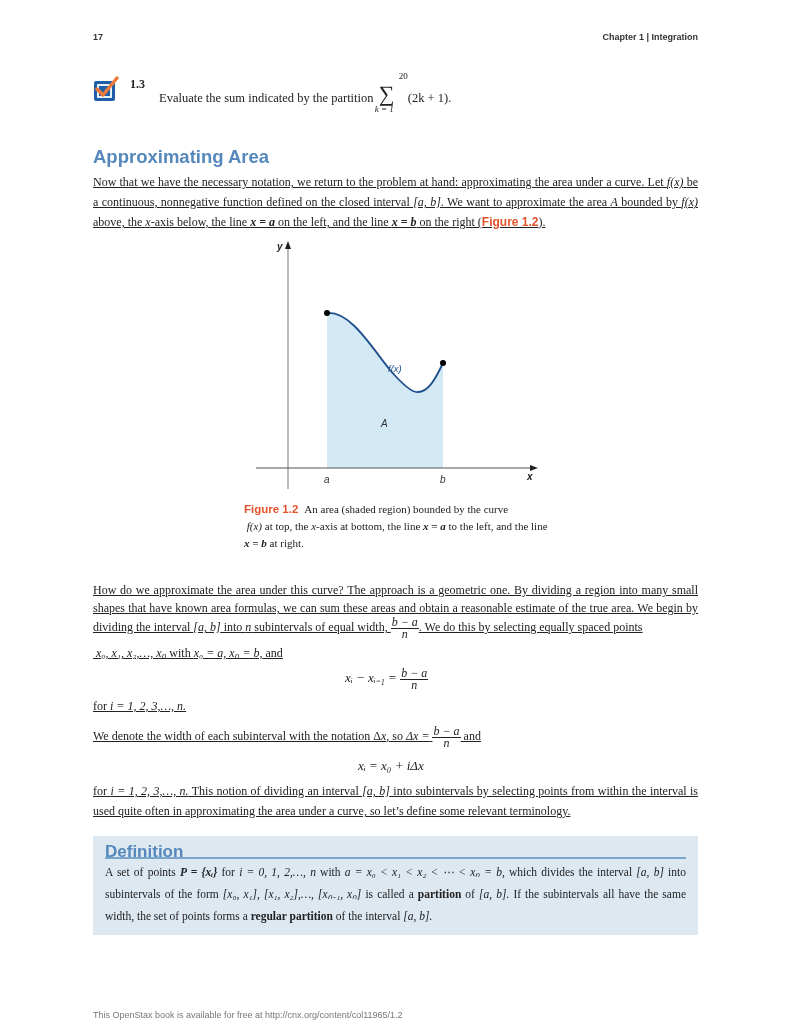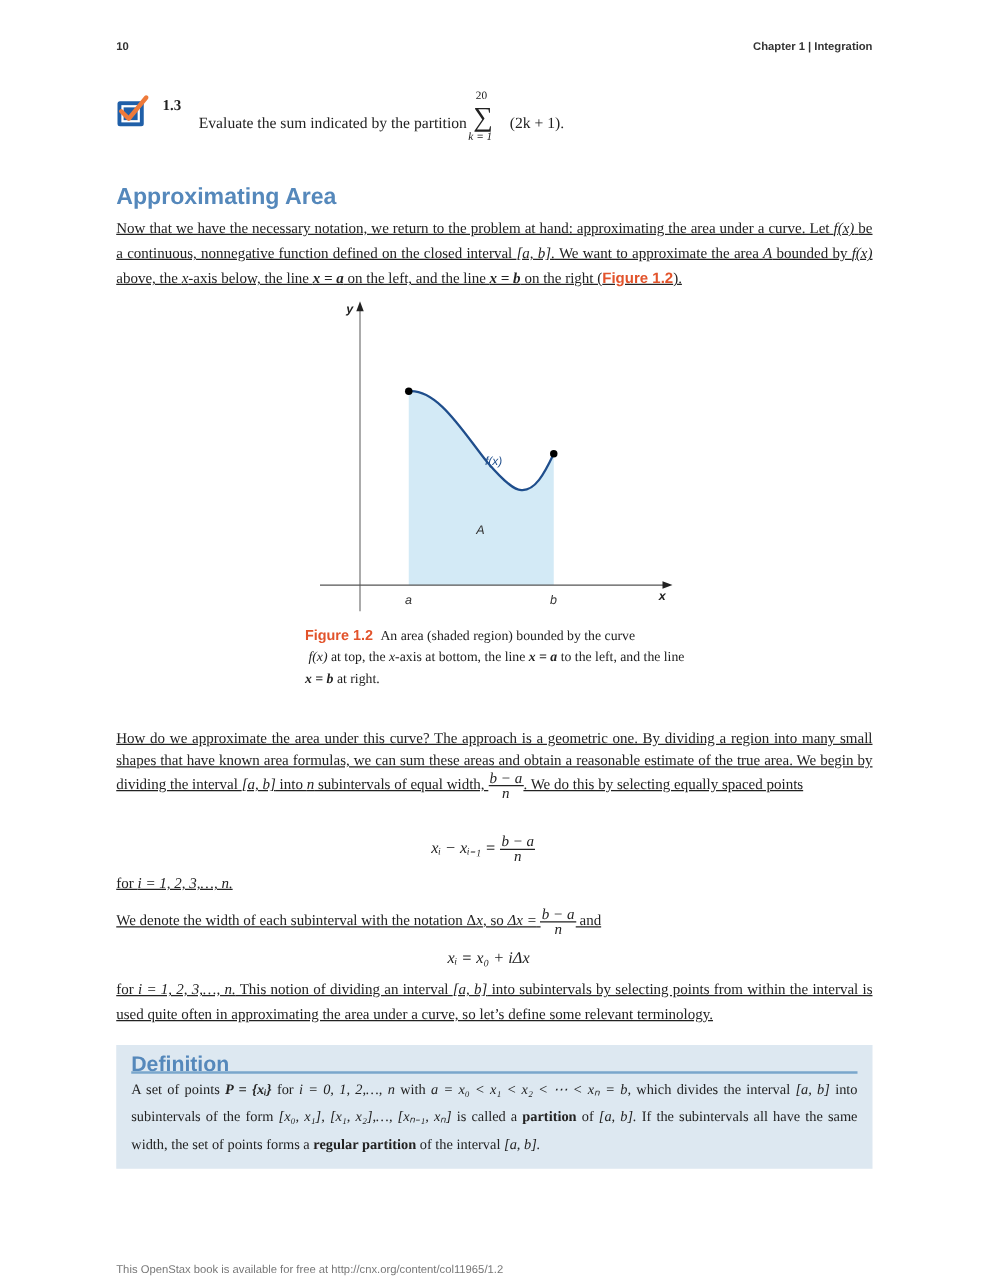--- a/index.html
+++ b/index.html
@@ -3,21 +3,21 @@
 <meta charset="utf-8">
 <style>
   html, body { margin: 0; padding: 0; background: #ffffff; }
   body { width: 791px; height: 1024px; position: relative; overflow: hidden;
          font-family: "Liberation Serif", serif; color: #222; }
   .abs { position: absolute; }
   .running-head { font-family: "Liberation Sans", sans-serif; font-size: 9px; font-weight: bold; color: #333; top: 32px; }
   .ex-num { font-size: 12px; font-weight: bold; left: 130px; top: 77px; }
   .ex-text { font-size: 12.5px; left: 159px; top: 88px; white-space: nowrap; }
   .sigma-wrap { display: inline-block; position: relative; width: 28px; height: 14px; vertical-align: baseline; }
-  .sigma-top { position: absolute; left: 4px; top: -17px; font-size: 9px; }
+  .sigma-top { position: absolute; left: 22px; top: -17px; font-size: 9px; }
   .sigma { position: absolute; left: 2px; top: -5px; font-size: 22px; line-height: 22px; }
   .sigma-bot { position: absolute; left: -2px; top: 16px; font-size: 9px; font-style: italic; white-space: nowrap; }
   h2 { font-family: "Liberation Sans", sans-serif; font-size: 18.5px; color: #5588bb; font-weight: bold;
        margin: 0; left: 93px; top: 146px; }
   .para { left: 93px; width: 605px; font-size: 12px; line-height: 20px; text-align: justify; text-decoration: underline; }
   .para .m { font-style: italic; }
   .para .mb { font-style: italic; font-weight: bold; }
   .figlink { color: #e2532b; font-family: "Liberation Sans", sans-serif; font-weight: bold; }
   .caption { left: 244px; top: 501px; width: 305px; font-size: 11px; line-height: 17px; }
   .caption .figlabel { color: #e2532b; font-family: "Liberation Sans", sans-serif; font-weight: bold; font-size: 11.5px; margin-right: 6px; }
@@ -28,21 +28,21 @@
   .defbox { left: 93px; top: 836px; width: 605px; height: 99px; background: #dde8f1; }
   .def-title { font-family: "Liberation Sans", sans-serif; font-weight: bold; font-size: 17px; color: #5588bb;
                position: absolute; left: 12px; top: 6px; }
   .def-rule { position: absolute; left: 12px; right: 12px; top: 21px; height: 2px; background: #7aa6cc; }
   .def-text { position: absolute; left: 12px; right: 12px; top: 25px; font-size: 11.5px; line-height: 22px; text-align: justify; }
   .footer { font-family: "Liberation Sans", sans-serif; font-size: 9px; color: #777; left: 93px; top: 982px; margin-top: 28px; }
 </style>
 </head>
 <body>
 
-<div class="abs running-head" style="left:93px;">10</div>
+<div class="abs running-head" style="left:93px;">17</div>
 <div class="abs running-head" style="right:93px;">Chapter 1 | Integration</div>
 
 <div class="abs" style="left:93px; top:76px; width:26px; height:26px;">
   <svg width="26" height="26" viewBox="0 0 26 26">
     <rect x="1" y="5" width="21" height="20" rx="2" fill="#1f5fa8"></rect>
     <rect x="5" y="9" width="13" height="12" fill="none" stroke="#ffffff" stroke-width="1.8"></rect>
     <path d="M4 13 L10 19 L24 2" fill="none" stroke="#ee7a3a" stroke-width="3.5" stroke-linecap="round" stroke-linejoin="round"></path>
   </svg>
 </div>
 <div class="abs ex-num">1.3</div>
@@ -85,20 +85,21 @@
   <text x="141" y="192" font-family="Liberation Sans, sans-serif" font-size="10" font-style="italic" fill="#333">A</text>
 </svg>
 
 <div class="abs caption">
   <span class="figlabel">Figure 1.2</span><span>An area (shaded region) bounded by the curve</span><br>
   &nbsp;<i>f(x)</i><span> at top, the </span><i>x</i><span>-axis at bottom, the line </span><b><i>x = a</i></b><span> to the left, and the line </span><b><i>x = b</i></b><span> at right.</span>
 </div>
 
 <div class="abs para" style="top:581px; line-height:18px;">
   <span>How do we approximate the area under this curve? The approach is a geometric one. By dividing a region into many small shapes that have known area formulas, we can sum these areas and obtain a reasonable estimate of the true area. We begin by dividing the interval </span><i>[a, b]</i><span> into </span><i>n</i><span> subintervals of equal width, </span><span class="frac"><span class="num">b − a</span><span class="den">n</span></span><span>. We do this by selecting equally spaced points</span>
+  <div style="margin-top:4px;">&nbsp;<i>x₀, x₁, x₂,…, xₙ</i><span> with </span><i>x₀ = a, xₙ = b,</i><span>  and</span></div>
 </div>
 
 <div class="abs eqn" style="left:345px; top:668px;">
   <span>xᵢ − xᵢ₋₁ =</span>
   <span class="frac"><span class="num">b − a</span><span class="den">n</span></span>
 </div>
 
 <div class="abs para" style="top:696px;">
   <span>for </span><i>i = 1, 2, 3,…, n.</i>
 </div>

